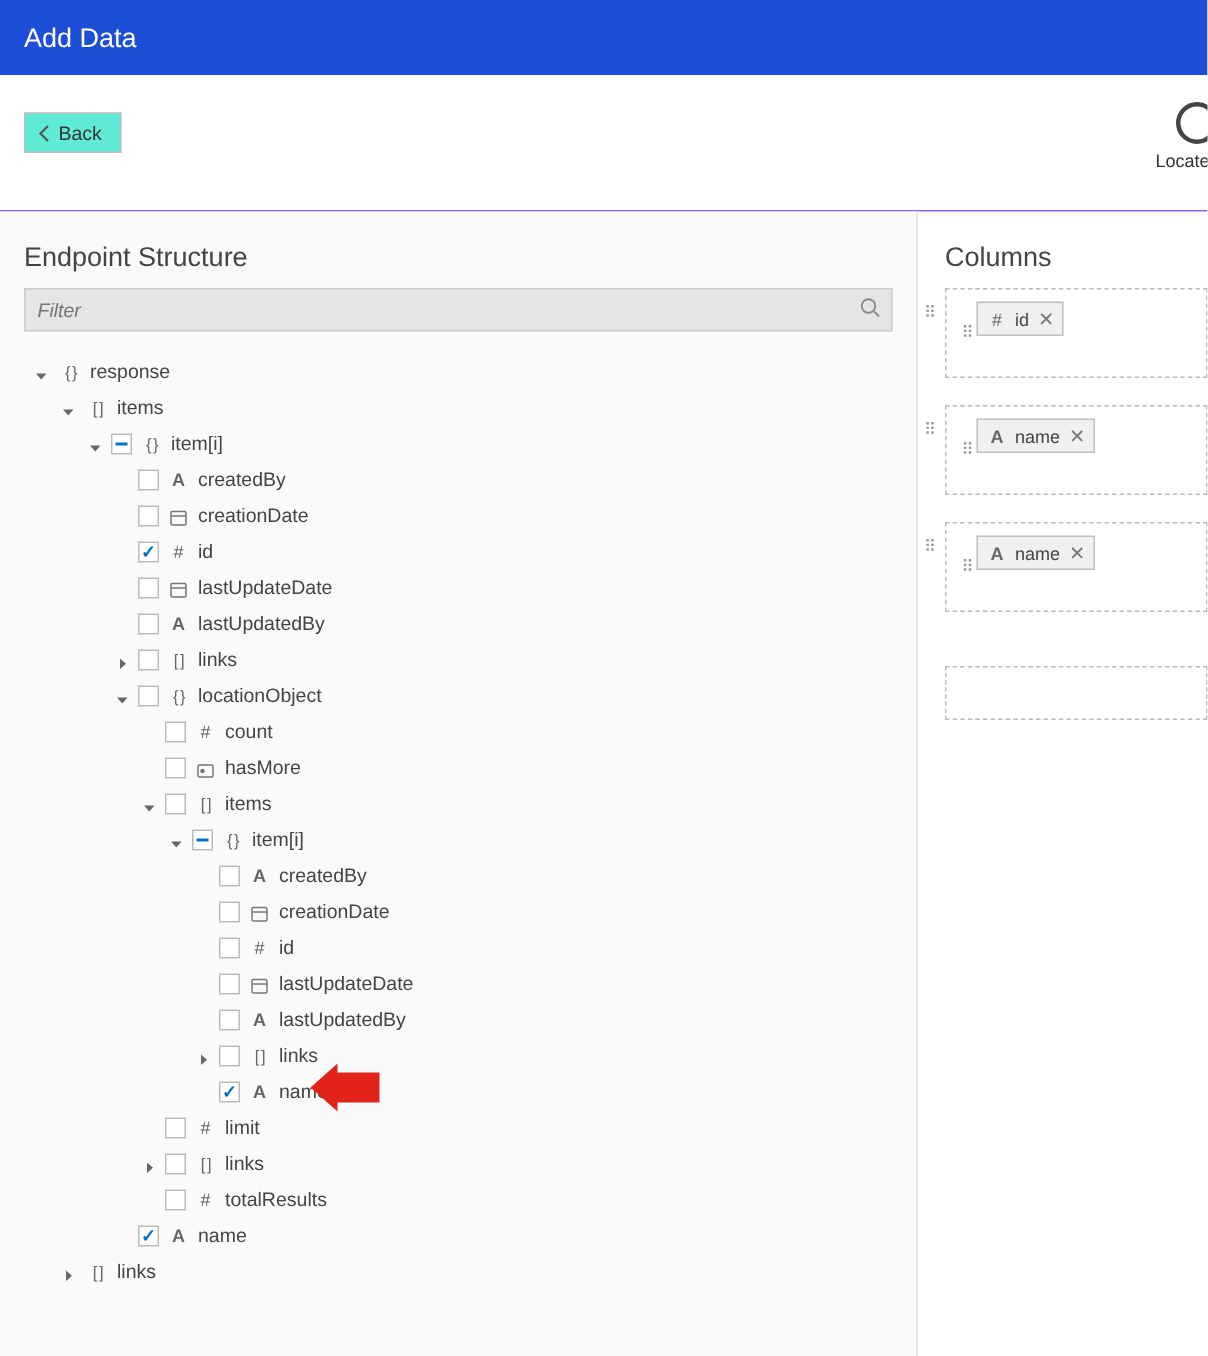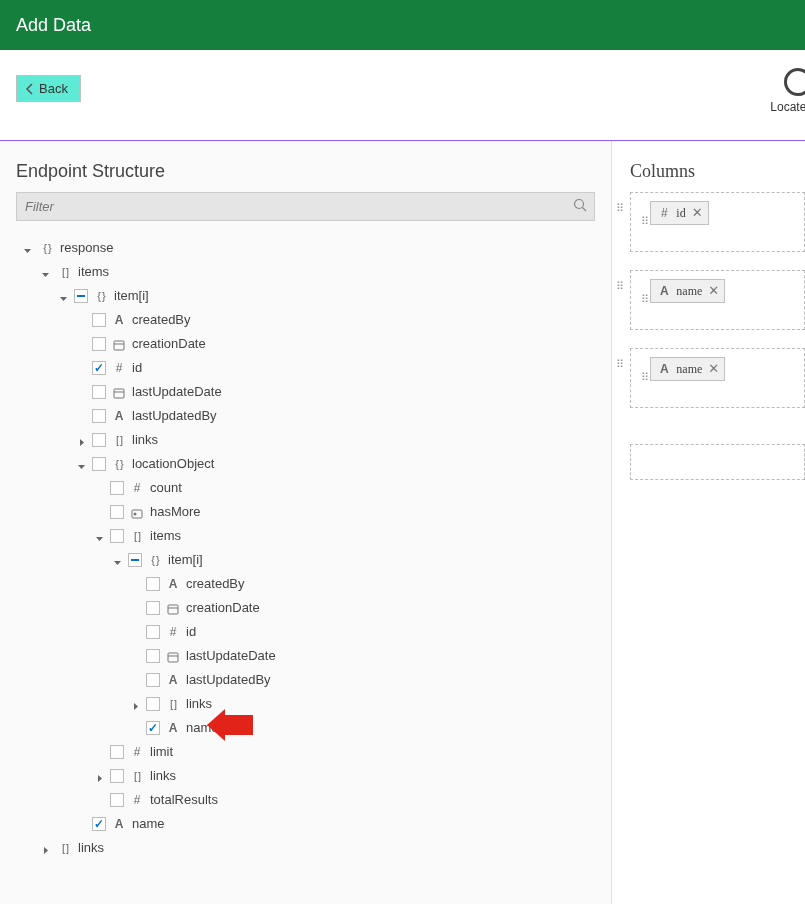--- a/index.html
+++ b/index.html
@@ -1,26 +1,26 @@
 <!DOCTYPE html>
 <html><head>
 <meta charset="utf-8">
 <style>
   * { box-sizing: border-box; margin: 0; padding: 0; }
   body { font-family: "Segoe UI", Arial, sans-serif; font-size: 13px; color: #333; background: #fff; width: 805px; height: 904px; overflow: hidden; }
-  .titlebar { background: #15803d; color: #fff; padding: 10px 16px; font-size: 18px; font-weight: 300; height: 50px; display: flex; align-items: center; }
+  .titlebar { background: #1d4ed8; color: #fff; padding: 10px 16px; font-size: 18px; font-weight: 300; height: 50px; display: flex; align-items: center; }
   .toolbar { padding: 25px 16px 18px 16px; position: relative; height: 90px; }
   .back-btn { border: 1px solid #c0c0c0; background: #5eead4; padding: 5px 12px 5px 8px; font-size: 13px; color: #333; cursor: pointer; display: inline-flex; align-items: center; }
   .back-btn svg { margin-right: 4px; }
   .wizard { position: absolute; right: -20px; top: 18px; text-align: center; }
   .wizard-circle { width: 28px; height: 28px; border: 3px solid #444; border-radius: 50%; margin: 0 auto 4px auto; background: #fff; }
   .wizard-label { font-size: 12px; color: #333; }
   .main { display: flex; border-top: 1px solid #8b5cf6; height: calc(904px - 140px); }
   .left-pane { width: 612px; padding: 20px 16px; border-right: 1px solid #e0e0e0; background: #fafafa; }
-  .right-pane { flex: 1; padding: 20px 0 20px 18px; font-family: Liberation Serif, serif; }
+  .right-pane { flex: 1; padding: 20px 0 20px 18px; }
   h3 { font-size: 18px; font-weight: 300; color: #444; margin-bottom: 10px; }
   .filter-wrap { position: relative; margin-bottom: 10px; }
   .filter-input { width: 100%; padding: 6px 28px 6px 8px; border: 1px solid #ccc; font-size: 13px; color: #333; font-style: italic; background: #e5e5e5; }
   .search-icon { position: absolute; right: 8px; top: 6px; color: #888; }
   .tree { font-size: 13px; color: #444; }
   .node { display: flex; align-items: flex-end; height: 24px; white-space: nowrap; }
   .indent-0 { padding-left: 4px; }
   .indent-1 { padding-left: 22px; }
   .indent-2 { padding-left: 40px; }
   .indent-3 { padding-left: 58px; }

